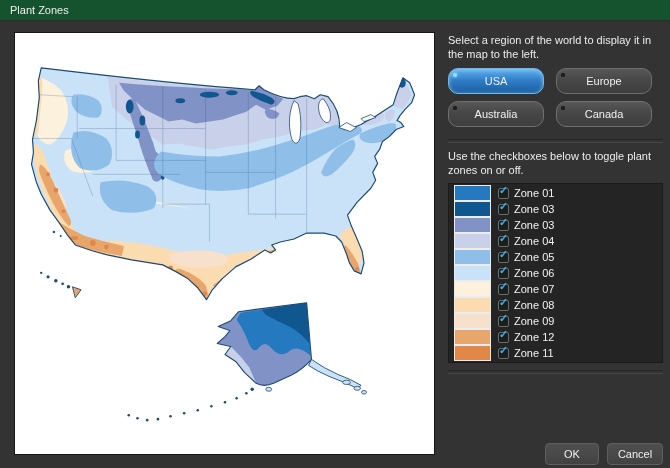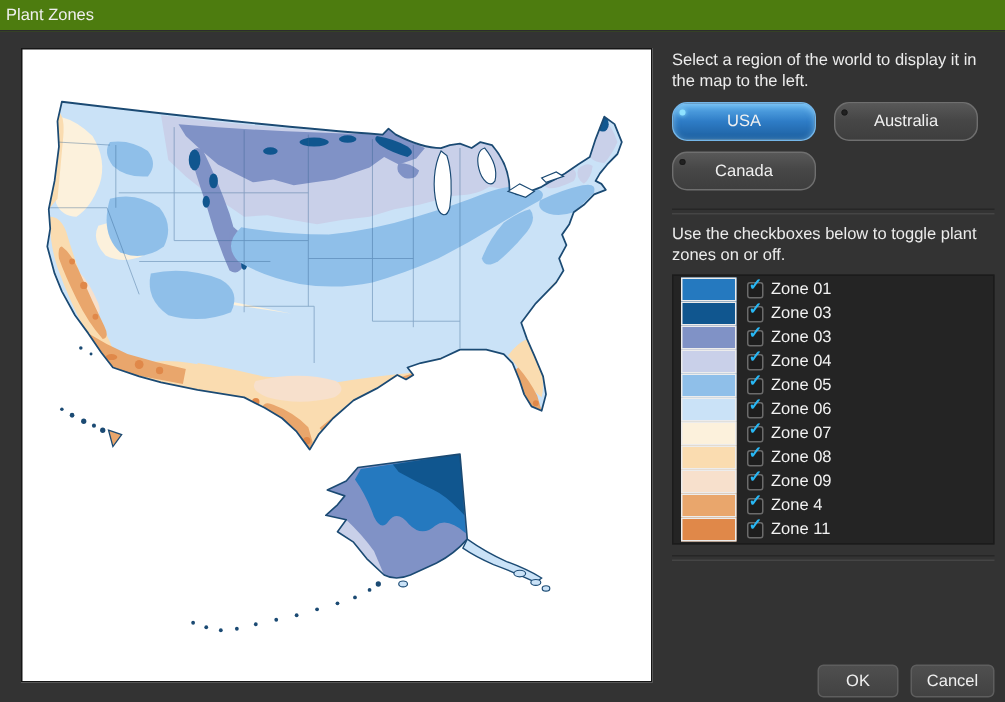--- a/index.html
+++ b/index.html
@@ -1,19 +1,19 @@
 <!DOCTYPE html>
 <html style="--z1: #2579bf; --z2: #10568f; --z3: #8092c6; --z4: #c9d0e9; --z5: #8fbfe9; --z6: #cae2f7; --z7: #fcf1dc; --z8: #fadcb0; --z9: #f7e0cc; --z10: #e9a66c; --z11: #e08849; --map-outline: #1b4a73;"><head>
 <meta charset="utf-8">
 <style>
   html,body{margin:0;padding:0;background:#2b2b2b;}
   .dialog{position:relative;width:670px;height:468px;background:#333333;overflow:hidden;
           font-family:"Liberation Sans",sans-serif;color:#f0f0f0;}
-  .titlebar{position:absolute;left:0;top:0;right:0;height:21px;background:#4d7c0f;
-            display:flex;align-items:center;padding-left:4px;font-size:11px;color:#efefef;
+  .titlebar{position:absolute;left:0;top:0;right:0;height:21px;background:#14532d;
+            display:flex;align-items:center;padding-left:10px;font-size:11px;color:#efefef;
             border-bottom:1px solid #2c2c2c;box-sizing:border-box;}
   .map-panel{position:absolute;left:14px;top:32px;width:421px;height:423px;background:#ffffff;
              border:1px solid #161616;box-sizing:border-box;}
   .map-panel svg{display:block;width:100%;height:100%;}
   .right{position:absolute;left:448px;top:33px;width:215px;}
   .instr{font-size:11px;line-height:14px;color:#ececec;}
   .btn-grid{display:grid;grid-template-columns:96px 96px;column-gap:12px;row-gap:7px;margin-top:7px;}
   .rbtn{position:relative;height:21px;border-radius:10px;border:1px solid #6f6f6f;
         background:linear-gradient(180deg,#585858,#474747 45%,#3e3e3e);
         color:#f0f0f0;font-size:11px;font-family:inherit;display:flex;align-items:center;
@@ -197,20 +197,24 @@
 
   <div class="right">
     <div class="instr">Select a region of the world to display it in the map to the left.</div>
     <div class="btn-grid">
         <button class="rbtn selected">
           <span class="led"></span>
           <span>USA</span>
         </button>
         <button class="rbtn">
           <span class="led"></span>
+          <span>Europe</span>
+        </button>
+        <button class="rbtn">
+          <span class="led"></span>
           <span>Australia</span>
         </button>
         <button class="rbtn">
           <span class="led"></span>
           <span>Canada</span>
         </button>
       </div>
     <div class="divider div1"></div>
     <div class="instr instr2">Use the checkboxes below to toggle plant zones on or off.</div>
     <div class="zone-list">
@@ -275,21 +279,21 @@
           <span class="cb">
             <span class="check" style="color: rgb(41, 183, 243);">✓</span>
           </span>
           <span class="zone-label">Zone 09</span>
         </div>
         <div class="zone-row">
           <span class="swatch" style="background: rgb(233, 166, 108);"></span>
           <span class="cb">
             <span class="check" style="color: rgb(41, 183, 243);">✓</span>
           </span>
-          <span class="zone-label">Zone 4</span>
+          <span class="zone-label">Zone 12</span>
         </div>
         <div class="zone-row">
           <span class="swatch" style="background: rgb(224, 136, 73);"></span>
           <span class="cb">
             <span class="check" style="color: rgb(41, 183, 243);">✓</span>
           </span>
           <span class="zone-label">Zone 11</span>
         </div>
       </div>
     <div class="divider div2"></div>

